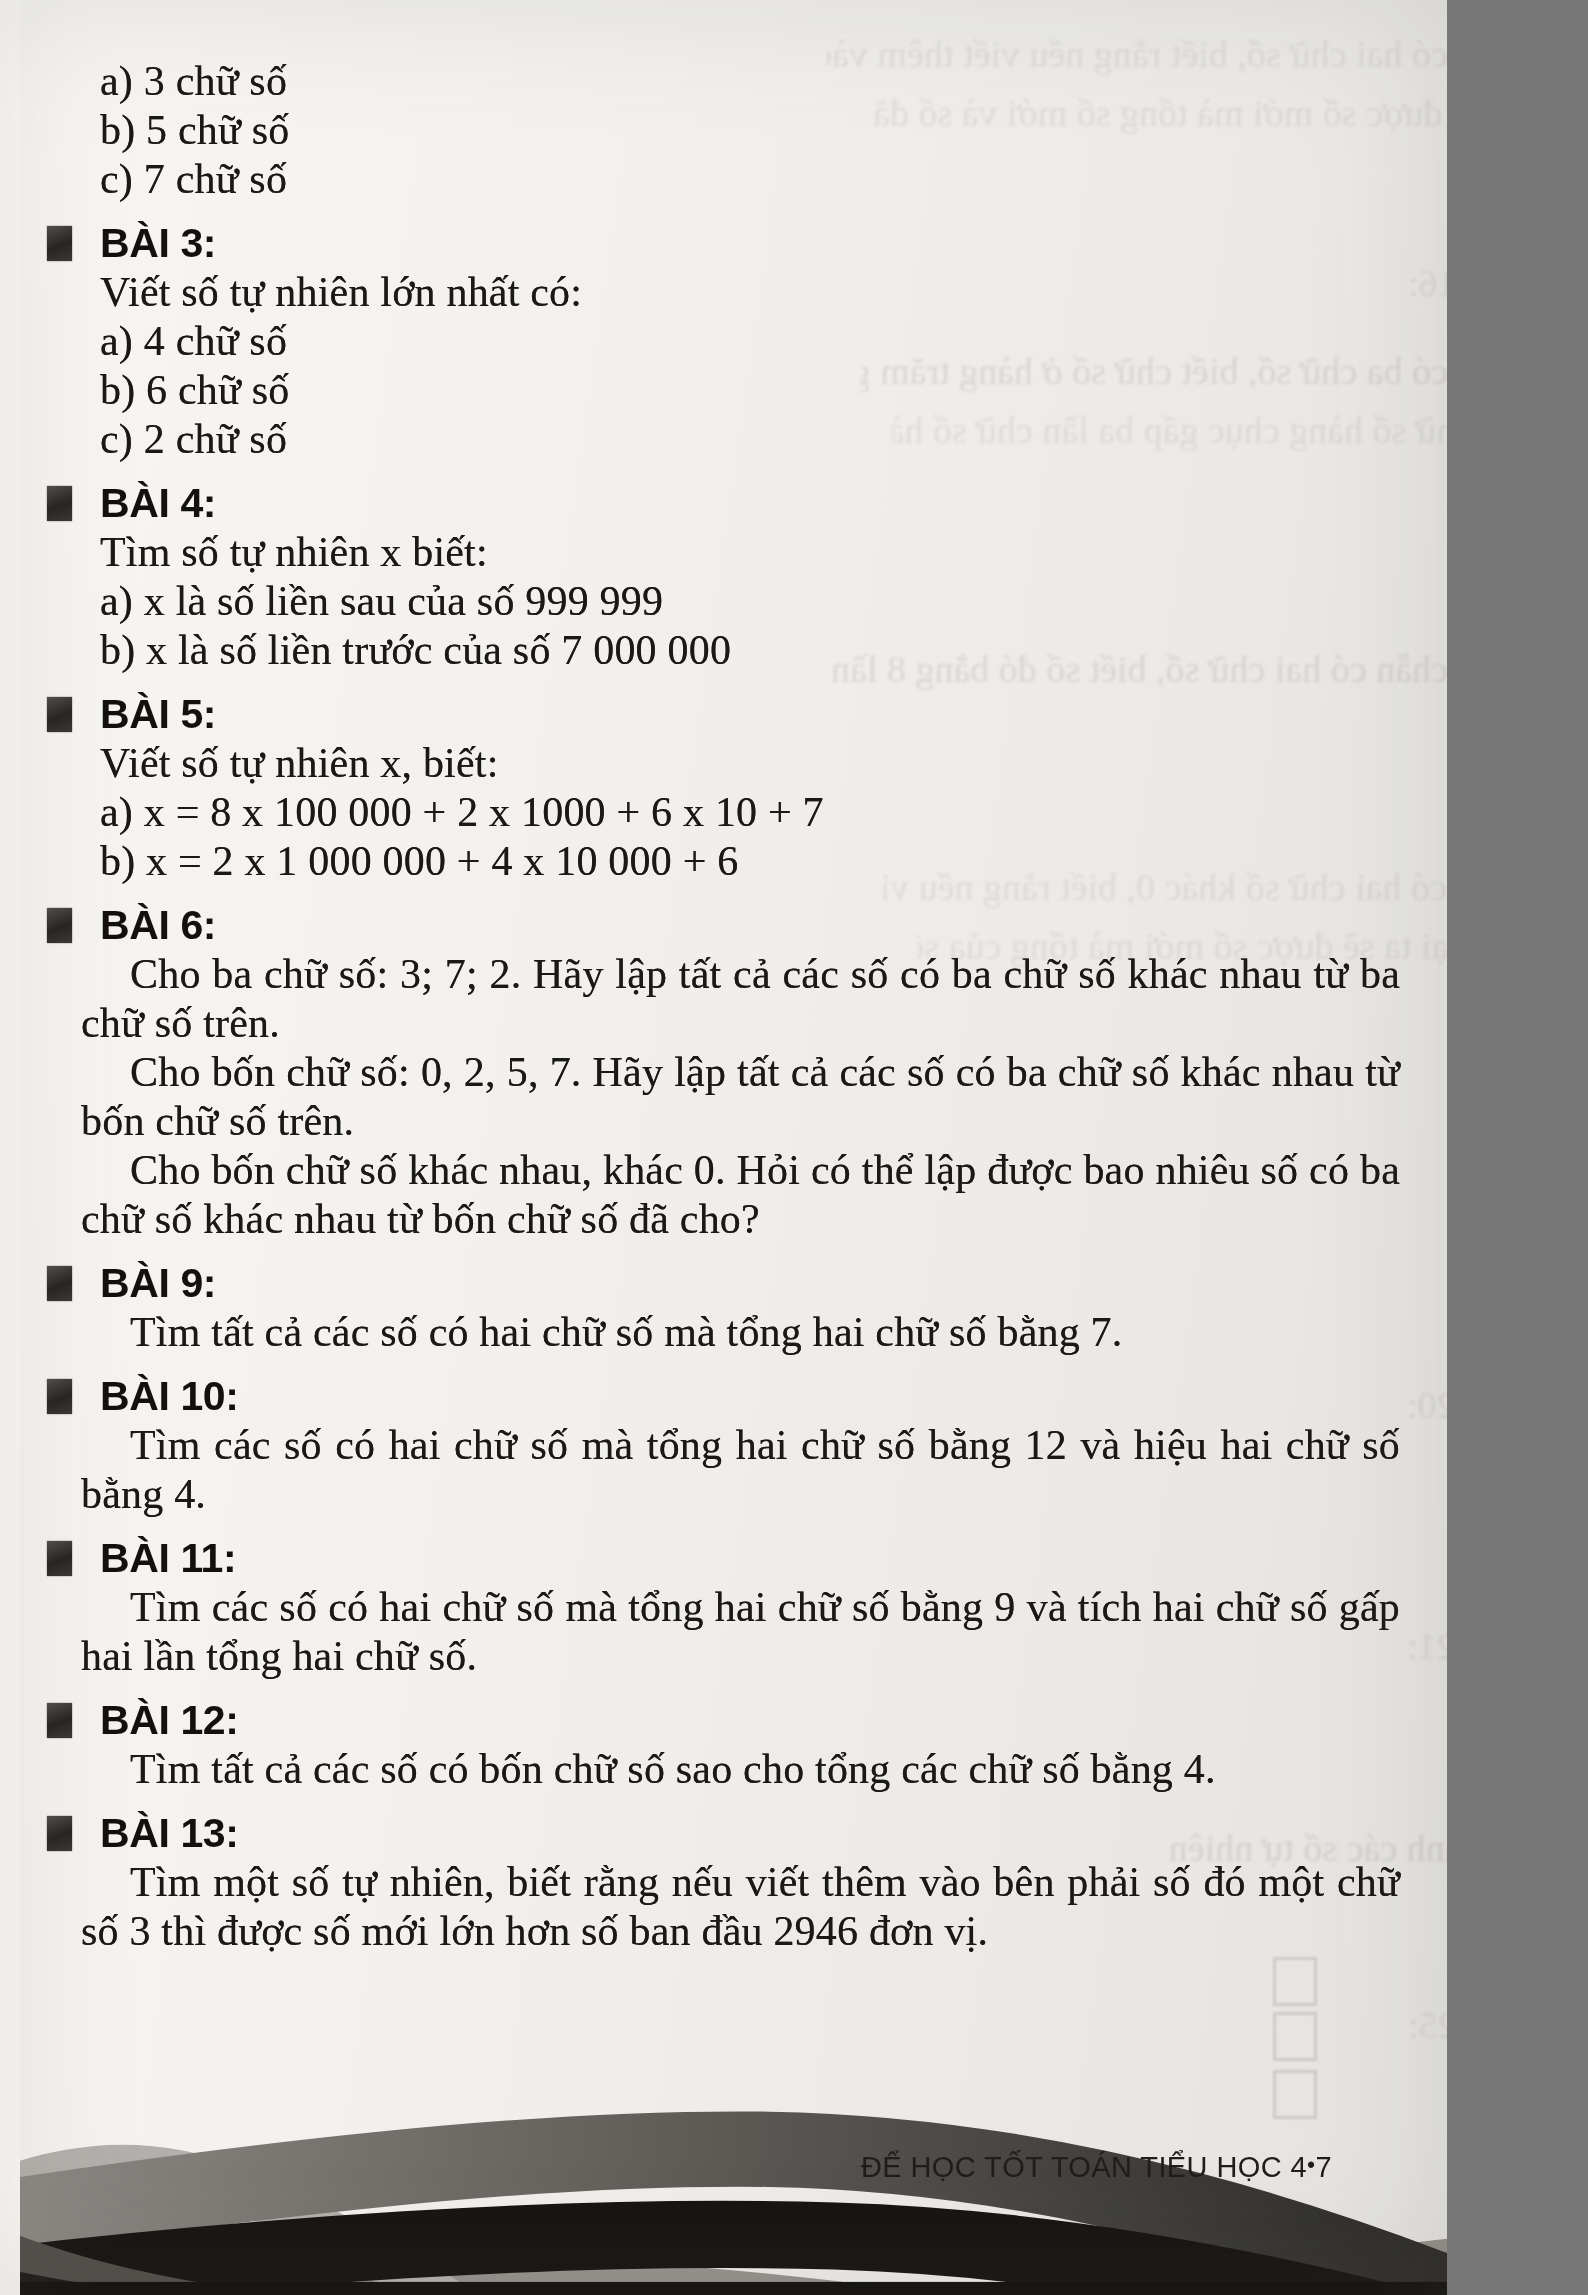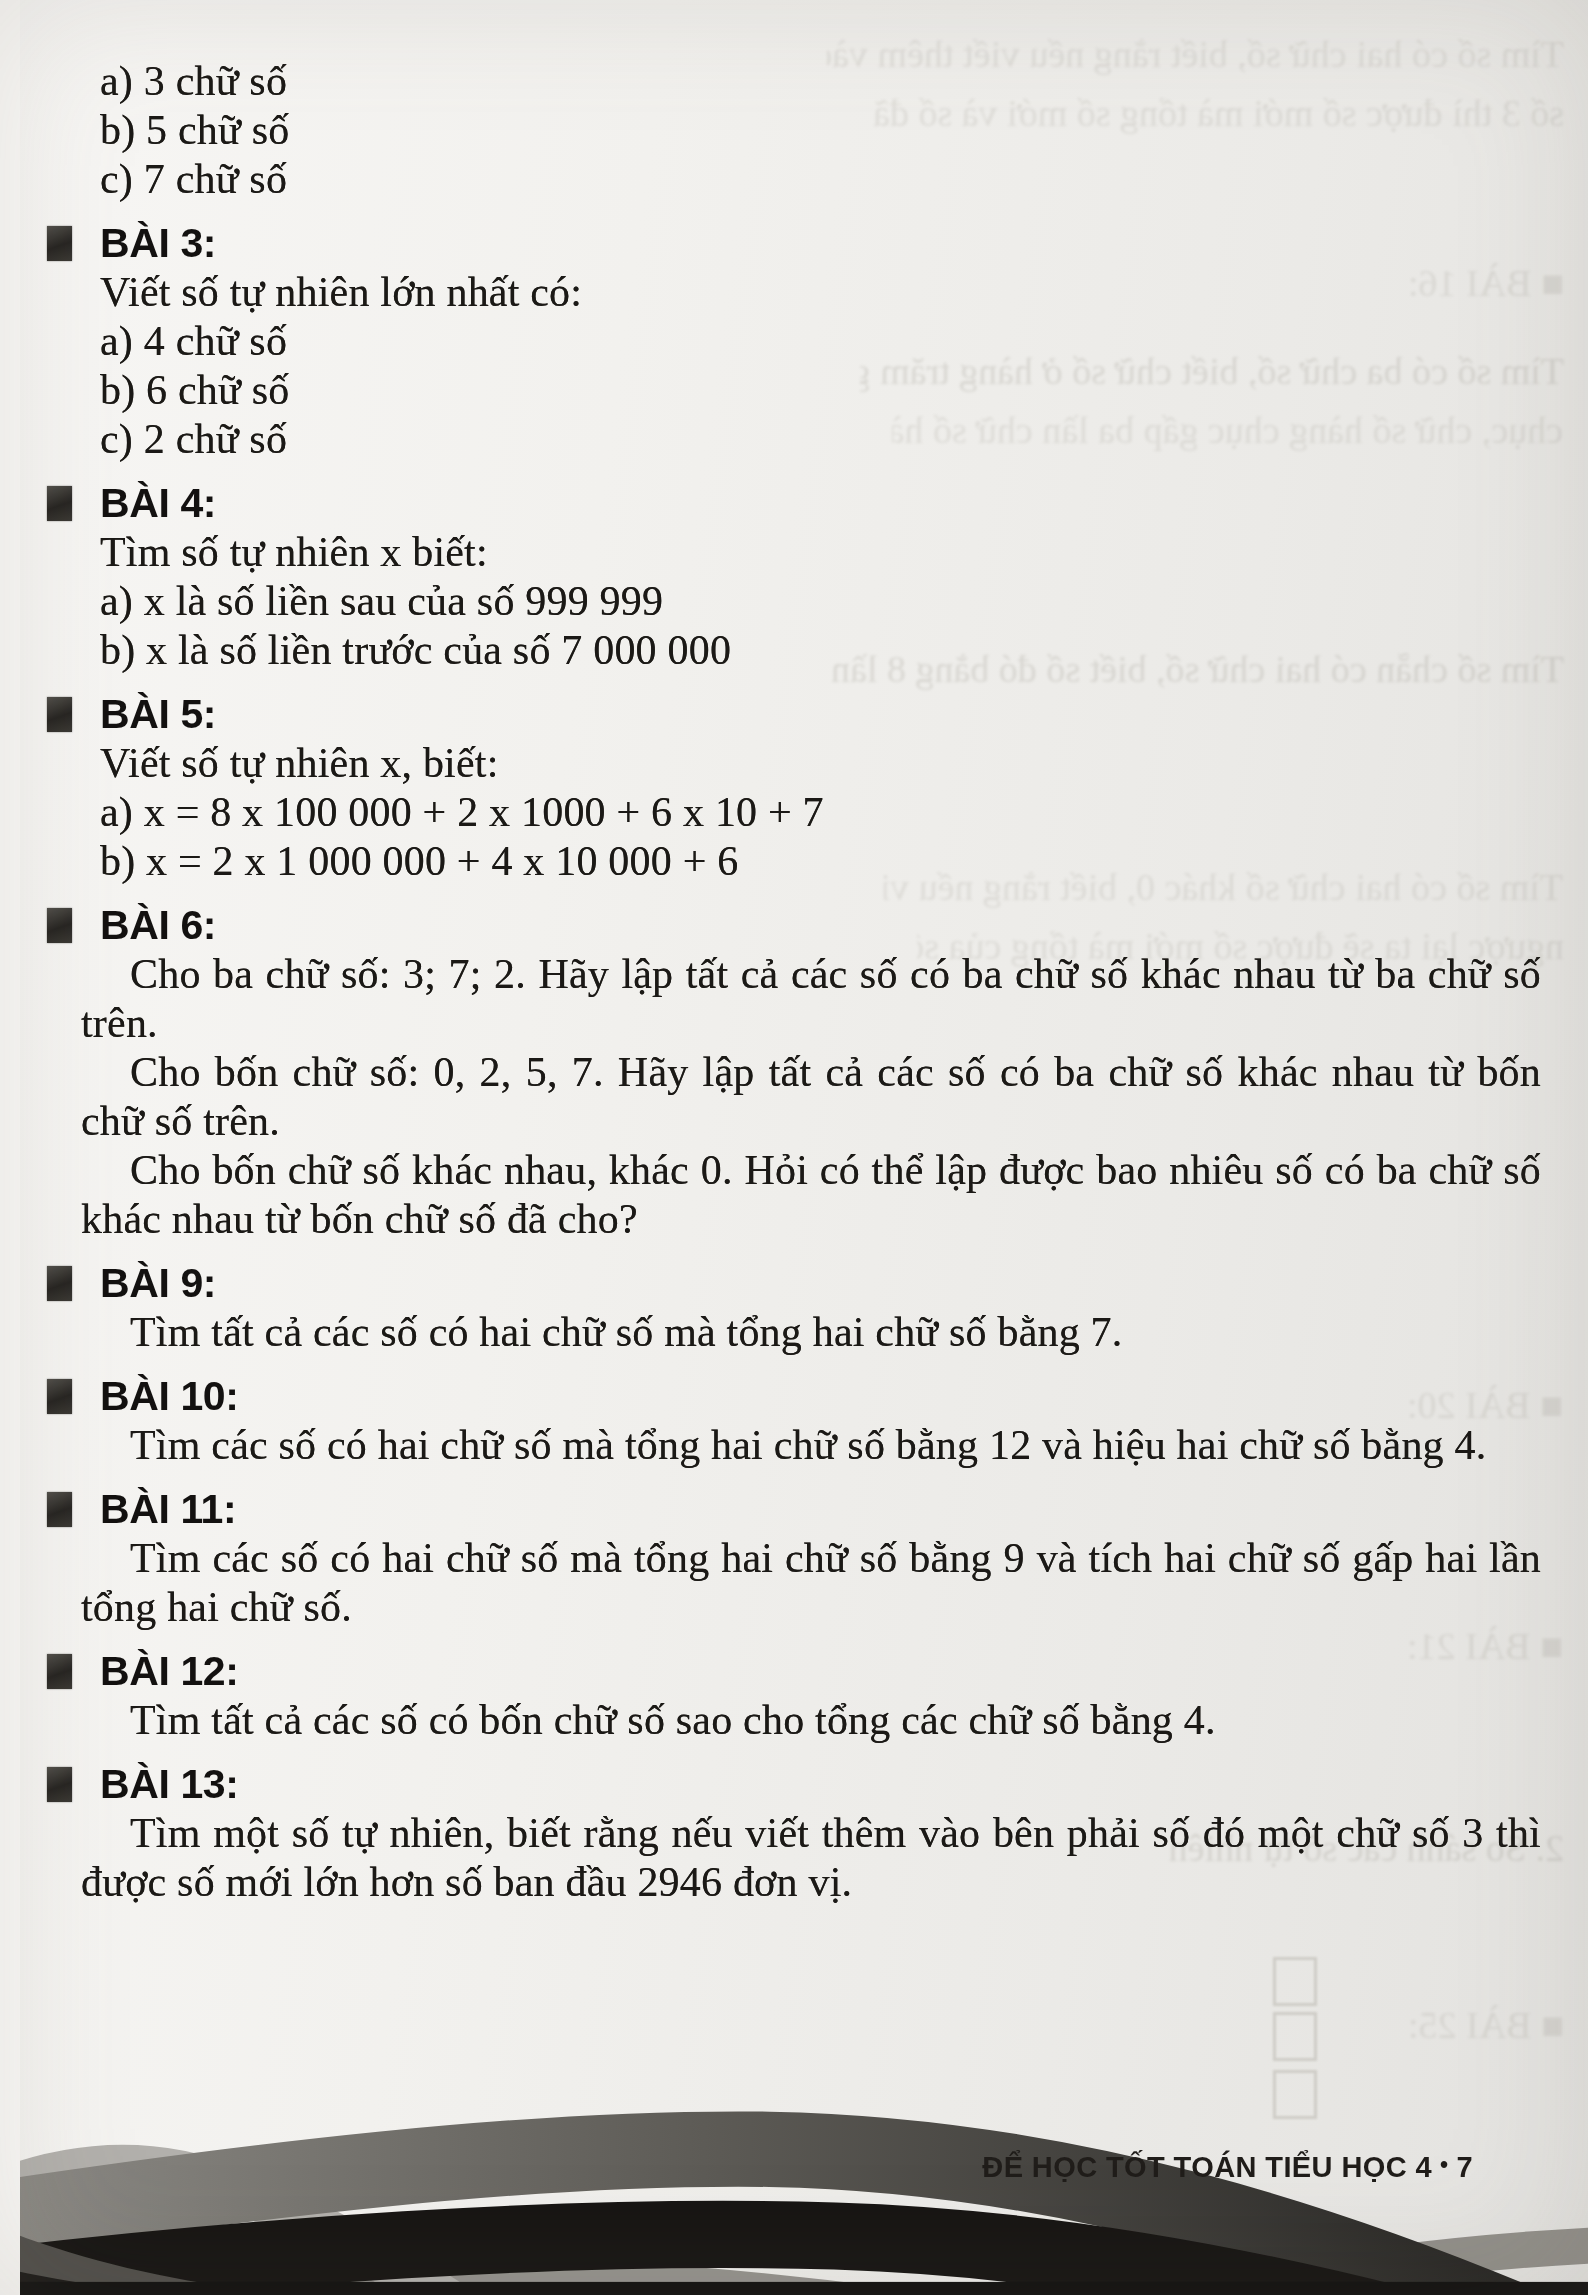--- a/index.html
+++ b/index.html
@@ -1,17 +1,17 @@
 <!DOCTYPE html>
 <html style="font-size:13px"><head>
 <meta charset="utf-8">
 <style>
   html,body{margin:0;padding:0;background:#777;}
   .page{
-    position:relative;width:1588px;height:2295px;overflow:hidden;
+    position:relative;width:1447px;height:2295px;overflow:hidden;
     background:linear-gradient(98deg,#f7f6f4 0%,#f2f1ee 35%,#ebeae7 70%,#e3e2df 100%);
     font-family:"Liberation Serif",serif;color:#1b1916;
   }
   .vignette{position:absolute;inset:0;z-index:5;pointer-events:none;
     box-shadow:inset 0 0 139px rgba(110,105,95,.16);}
   .left-edge{position:absolute;left:0;top:0;width:19.6px;height:100%;background:#faf9f7;z-index:4;}
 
   .content{position:absolute;left:51px;right:47px;top:57px;z-index:3;}
   .row{font-size:42px;line-height:49px;letter-spacing:0.2px;
     text-shadow:0 0 0.6px rgba(25,22,18,.8);}
@@ -23,22 +23,22 @@
     letter-spacing:-0.4px;color:#131110;text-shadow:none;
   }
   .bullet-square{
     position:absolute;left:-4.1px;top:6.5px;width:24.6px;height:35px;
     background:linear-gradient(160deg,#504e49 0%,#262421 55%,#3b3934 100%);
     box-shadow:0 0 1.6px rgba(0,0,0,.45);
   }
 
   .footer{
     position:absolute;top:2151px;right:115px;z-index:4;
-    font-family:"Liberation Sans",sans-serif;font-weight:700;font-size:29px;
-    letter-spacing:0.4px;color:#201d1a;display:flex;align-items:center;gap:8px;
+    font-family:"Liberation Sans",sans-serif;font-weight:400;font-size:29px;
+    letter-spacing:0.4px;color:#201d1a;display:flex;align-items:center;gap:0;
   }
   .footer .dot{font-size:23px;transform:translateY(-1.6px);}
 
   .ghost{
     position:absolute;z-index:1;transform:scaleX(-1);filter:blur(1.8px);
     opacity:.13;color:#6f6a5c;font-size:38px;line-height:43px;
     white-space:nowrap;overflow:hidden;pointer-events:none;
   }
   .ghost.strong{opacity:.17;}
   .ghost-box{

